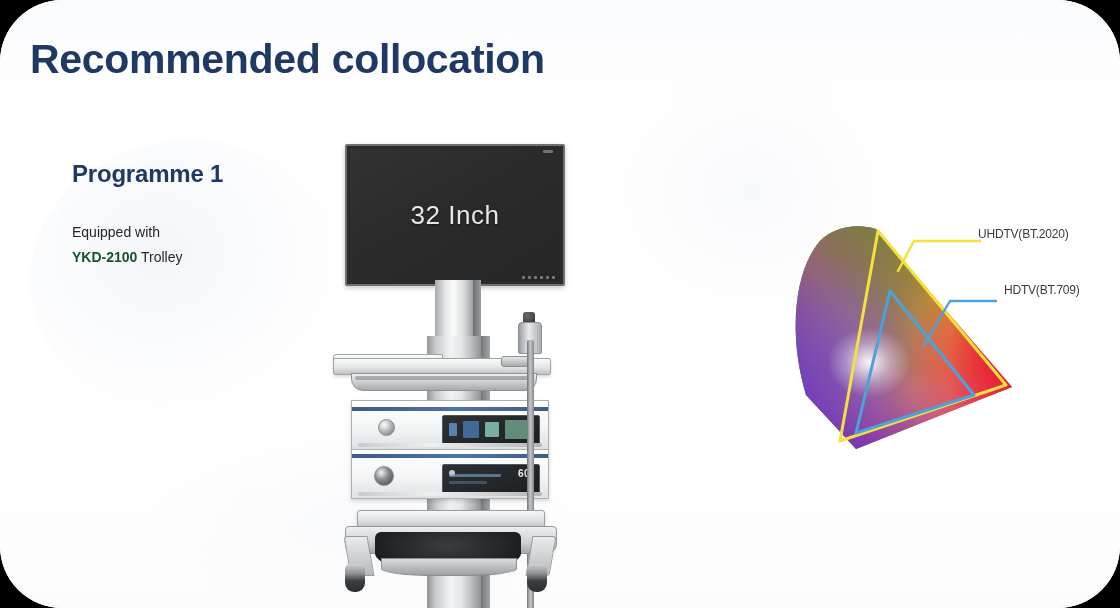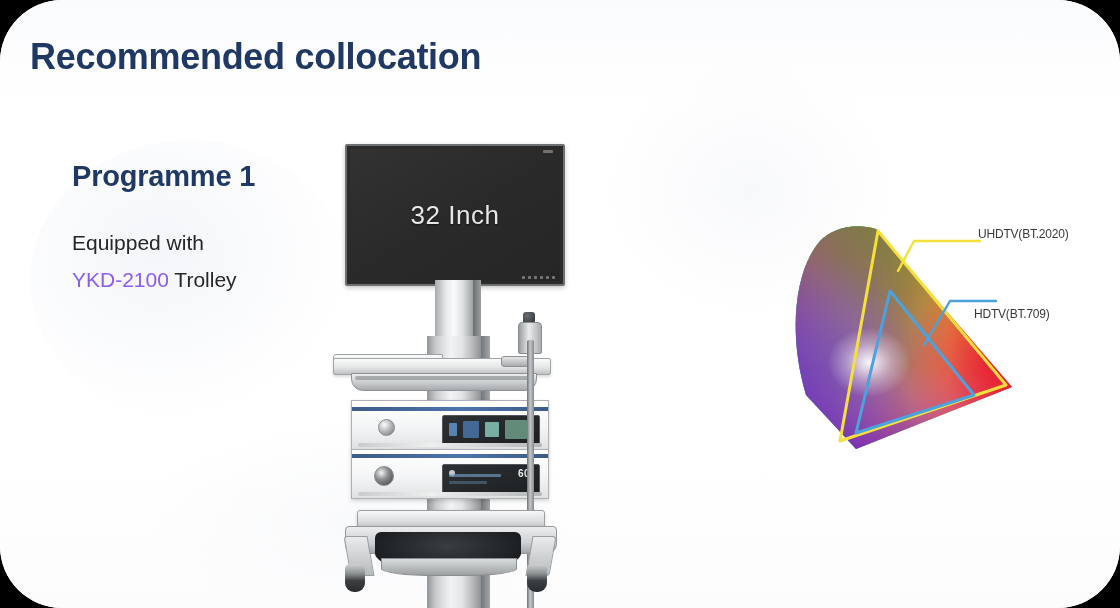--- a/index.html
+++ b/index.html
@@ -42,49 +42,49 @@
   .wash-b { left: 600px; top: 60px;  width: 300px; height: 260px;
             background: radial-gradient(ellipse at 50% 50%, rgba(246,247,250,.8) 0%, rgba(255,255,255,0) 70%); }
   .wash-c { left: 150px; top: 420px; width: 420px; height: 200px;
             background: radial-gradient(ellipse at 50% 50%, rgba(247,248,250,.75) 0%, rgba(255,255,255,0) 72%); }
 
   
   #title {
     position: absolute;
     left: 30px;
     top: 36px;
-    font-size: 36px;
+    font-size: 41px;
     font-weight: bold;
     letter-spacing: -0.3px;
     color: #1f3864;
     white-space: nowrap;
   }
 
   
   #caption {
     position: absolute;
     left: 72px;
     top: 160px;
     width: 250px;
   }
   #programme-label {
-    font-size: 29px;
+    font-size: 24px;
     font-weight: bold;
     color: #1f3864;
     letter-spacing: -0.2px;
     margin: 0 0 32px 0;
     white-space: nowrap;
   }
   .caption-line {
-    font-size: 21px;
+    font-size: 14px;
     color: #262626;
     line-height: 1.75;
     white-space: nowrap;
   }
-  .caption-line .strong { font-weight: normal; color: #8b5cf6; }
+  .caption-line .strong { font-weight: bold; color: #14532d; }
 
   
   #trolley {
     position: absolute;
     left: 331px;
     top: 140px;
     width: 280px;
     height: 452px;
   }
 
@@ -340,21 +340,21 @@
 
   
   .legend-label {
     position: absolute;
     font-size: 12px;
     color: #3a3a3a;
     white-space: nowrap;
     letter-spacing: -0.2px;
   }
   #label-uhdtv { left: 978px; top: 227px; }
-  #label-hdtv  { left: 974px; top: 283px; margin-top: 24px; }
+  #label-hdtv  { left: 1004px; top: 283px; }
 </style>
 </head>
 <body>
 
 <div id="slide">
 
   <div class="paper-wash"></div>
   <div class="wash-blotch wash-a"></div>
   <div class="wash-blotch wash-b"></div>
   <div class="wash-blotch wash-c"></div>

